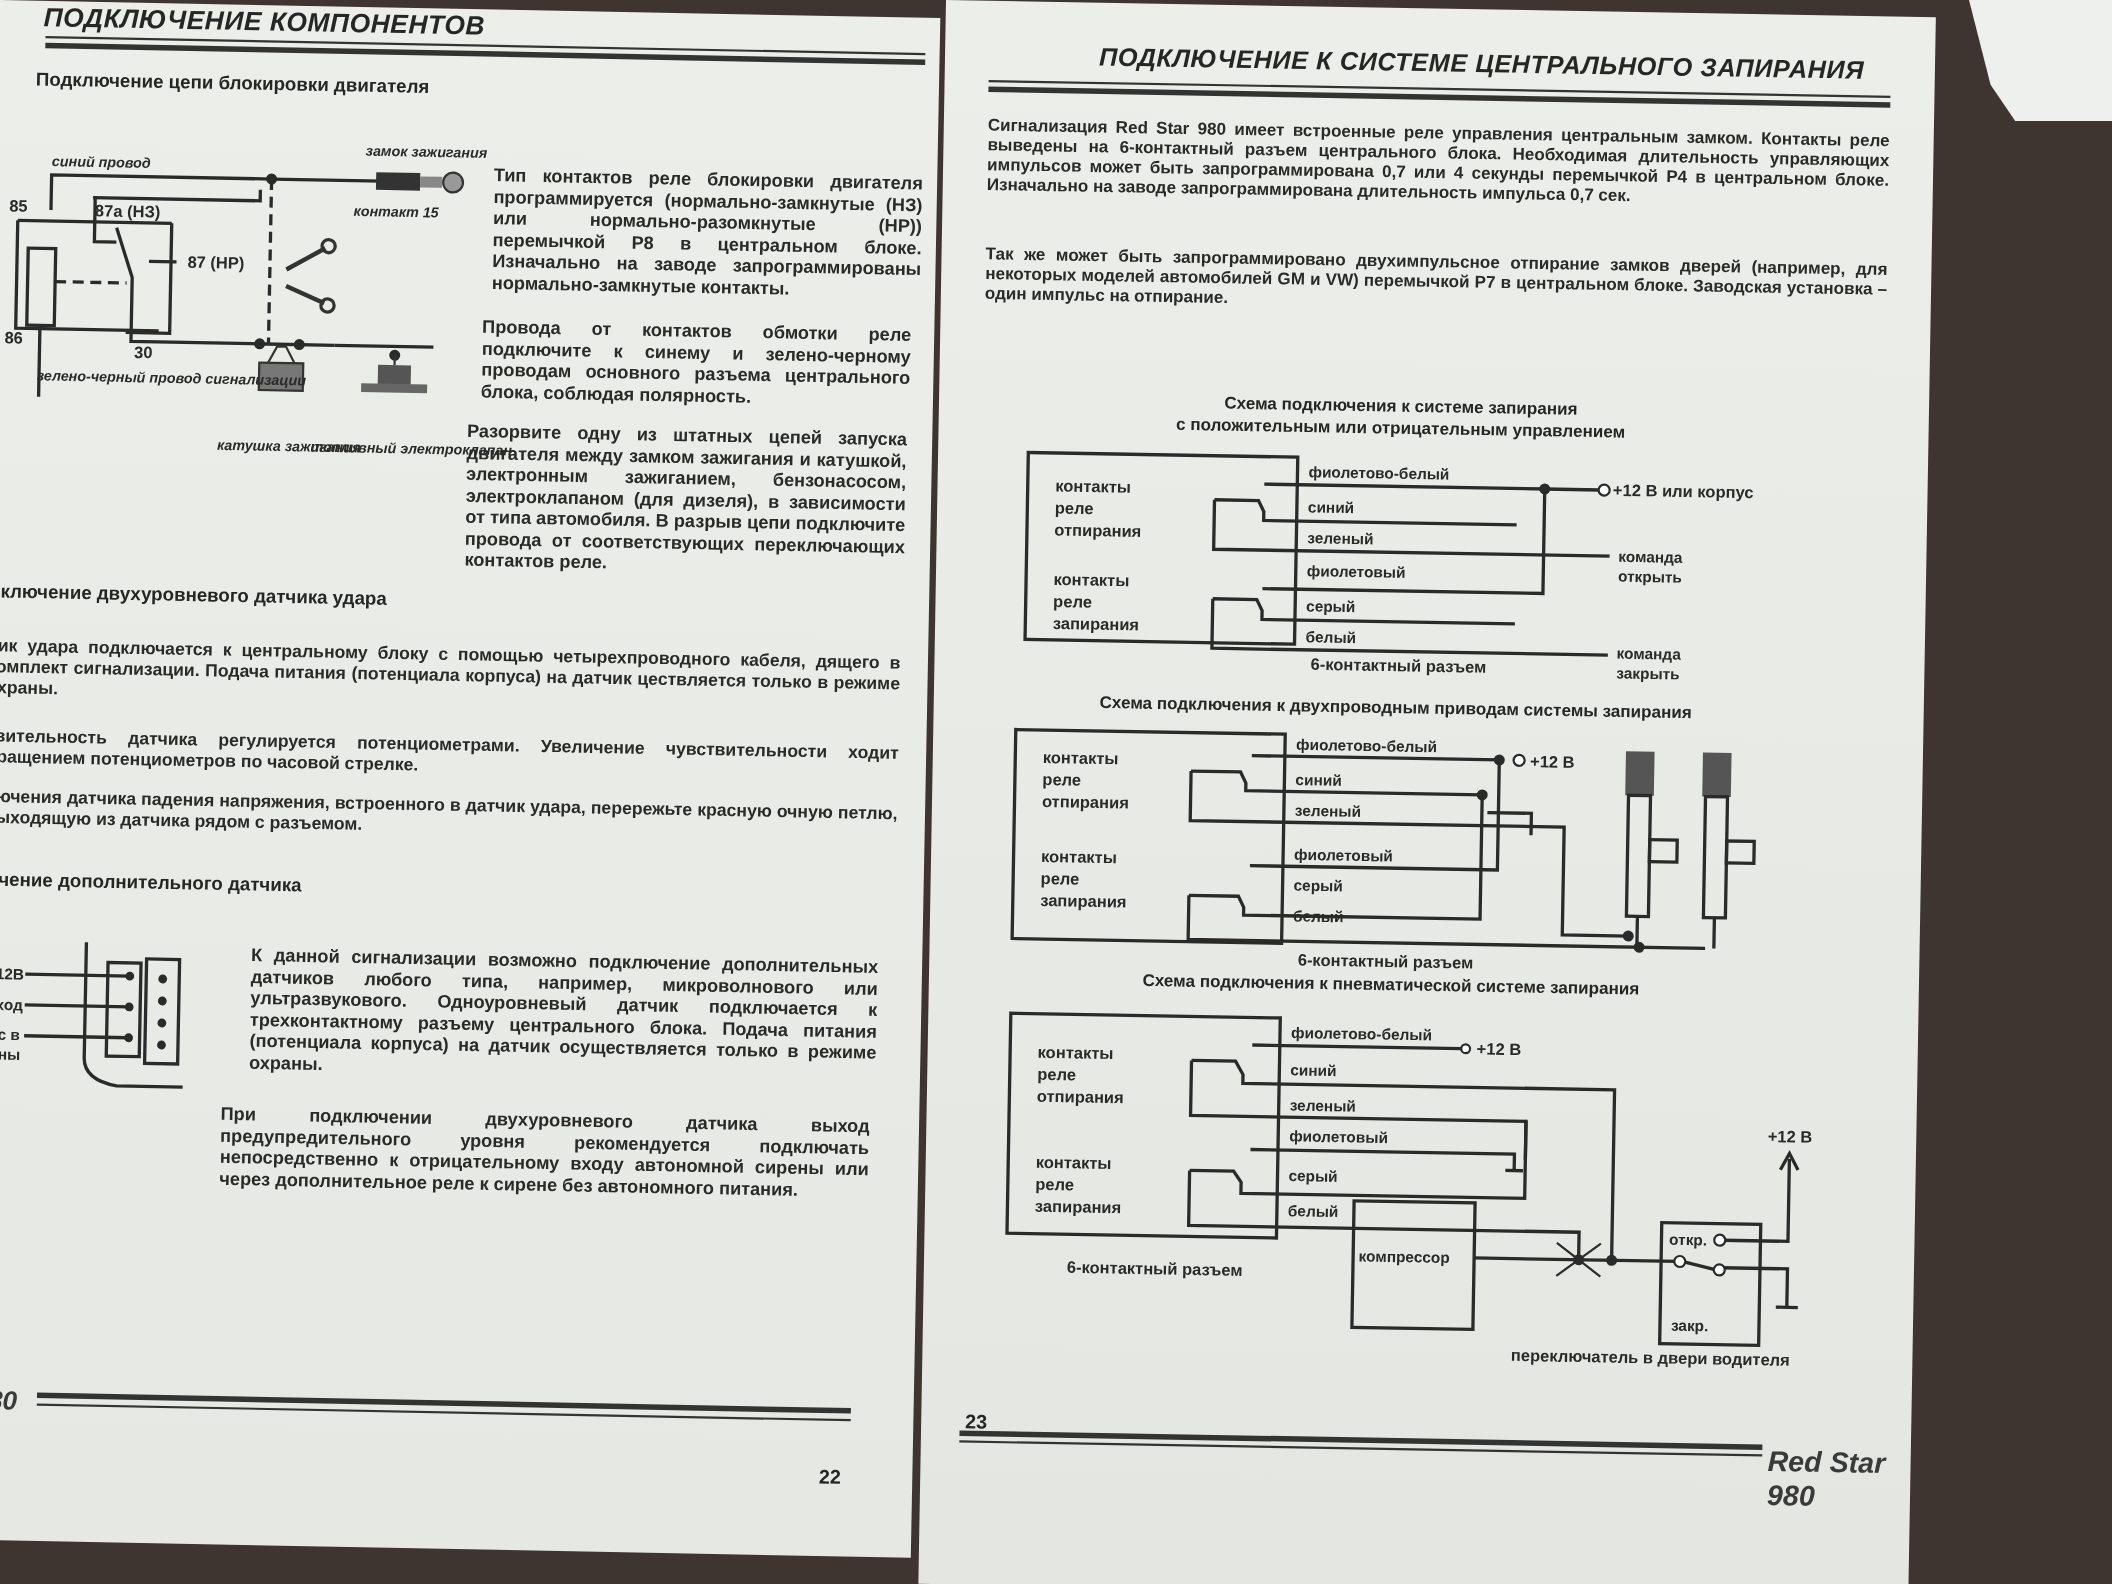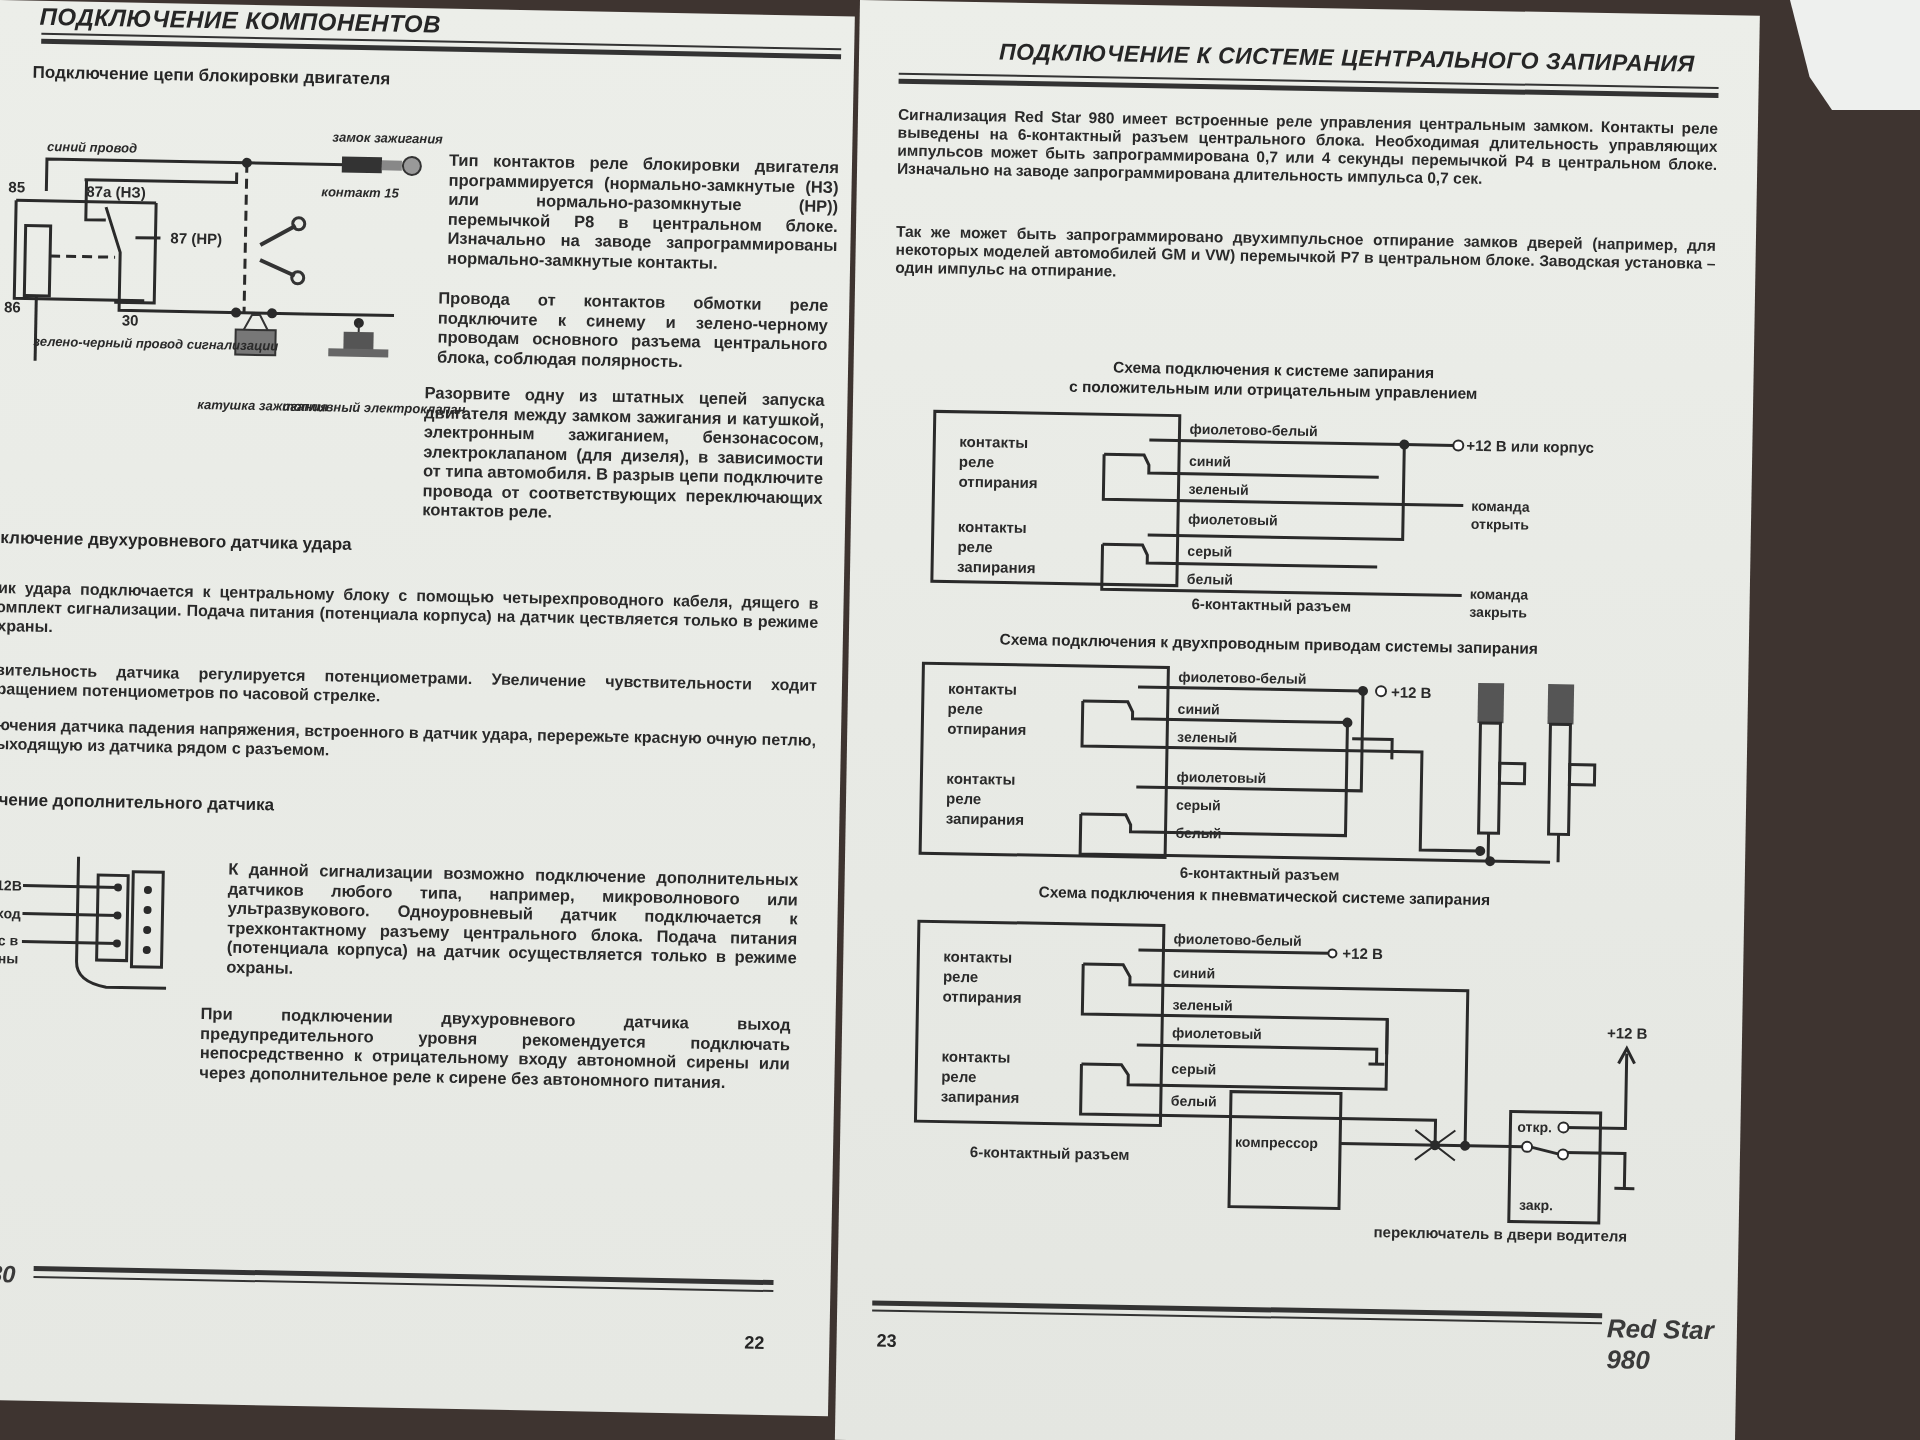--- a/index.html
+++ b/index.html
@@ -254,17 +254,17 @@
     <text class="dlabel" x="700" y="115">+12 В</text>
     <text class="dlabel sm" x="330" y="230">компрессор</text>
     <text class="dlabel sm" x="612" y="210">откр.</text>
     <text class="dlabel sm" x="615" y="288">закр.</text>
     <text class="dlabel" x="470" y="318">переключатель в двери водителя</text>
     <text class="dlabel" x="65" y="245">6-контактный разъем</text>
   </svg>
 
   <div class="rule" style="left:35px;top:1300px;width:730px;"></div>
   <div class="rule thin" style="left:35px;top:1309px;width:730px;"></div>
-  <div class="pnum" style="left:40px;top:1330px;">23</div>
+  <div class="pnum" style="left:40px;top:1282px;">23</div>
   <div class="brand" style="left:770px;top:1300px;">Red Star 980</div>
 </div>
 
 <div class="scrap"></div>
 
 </body></html>

